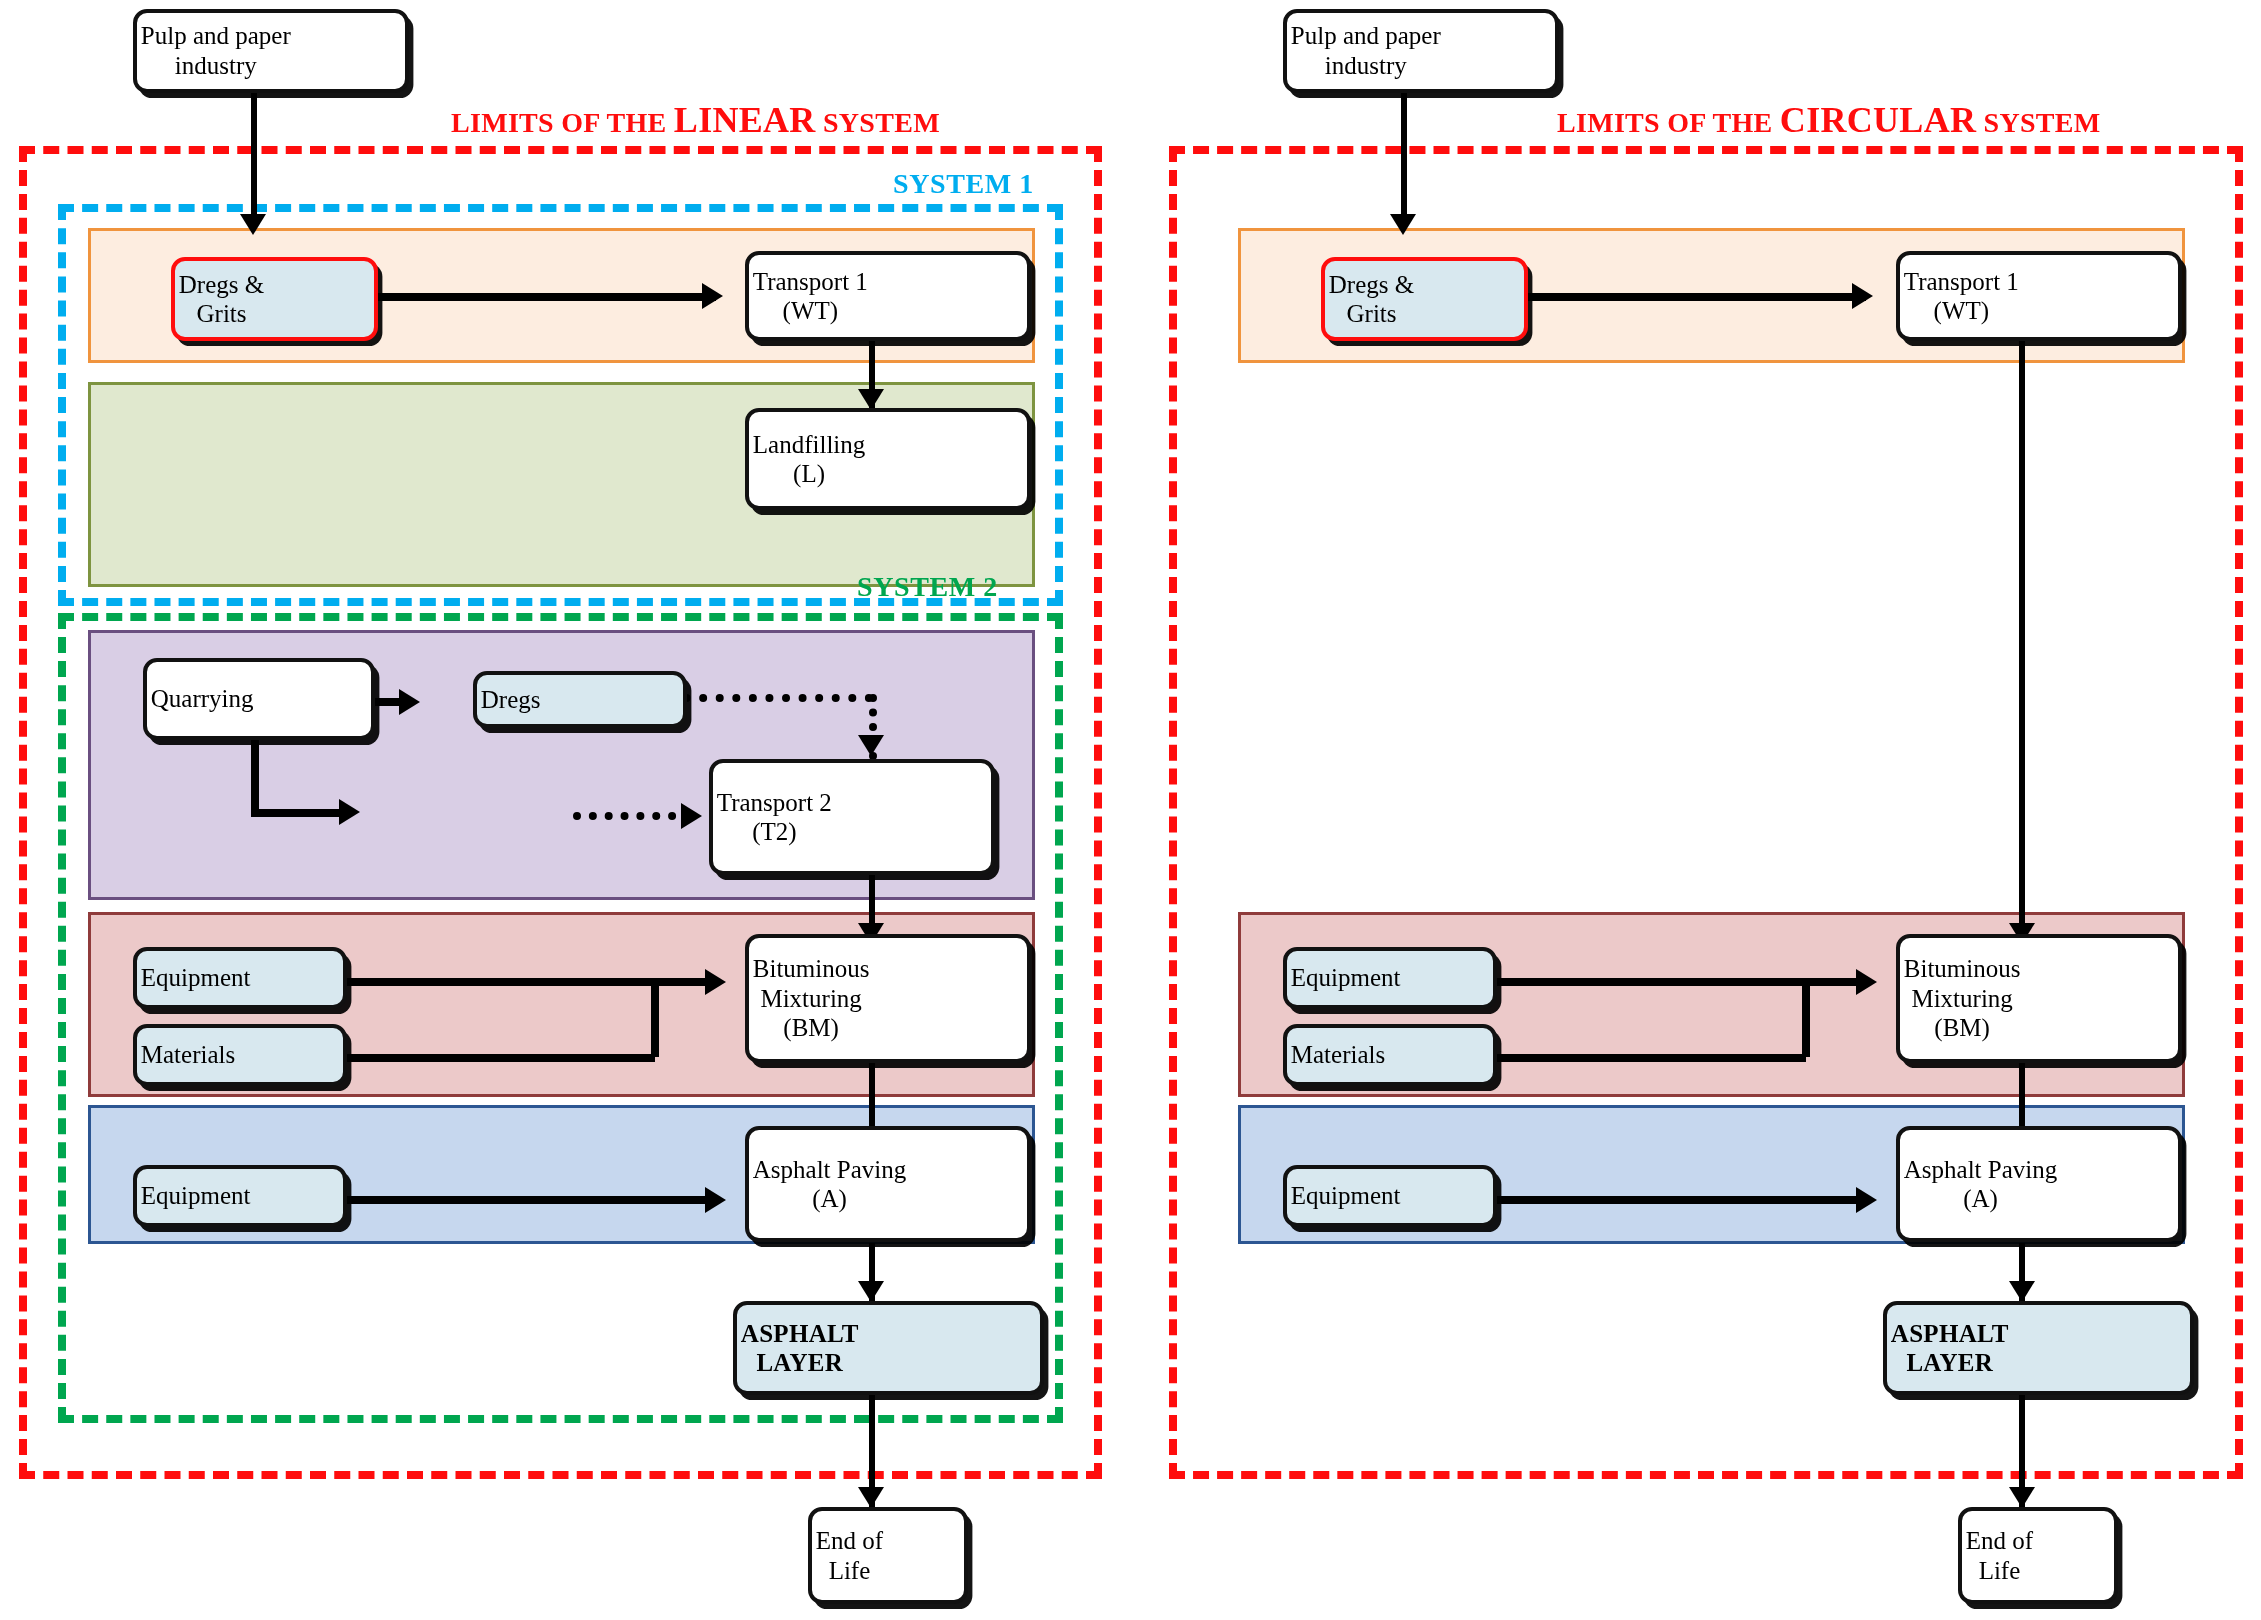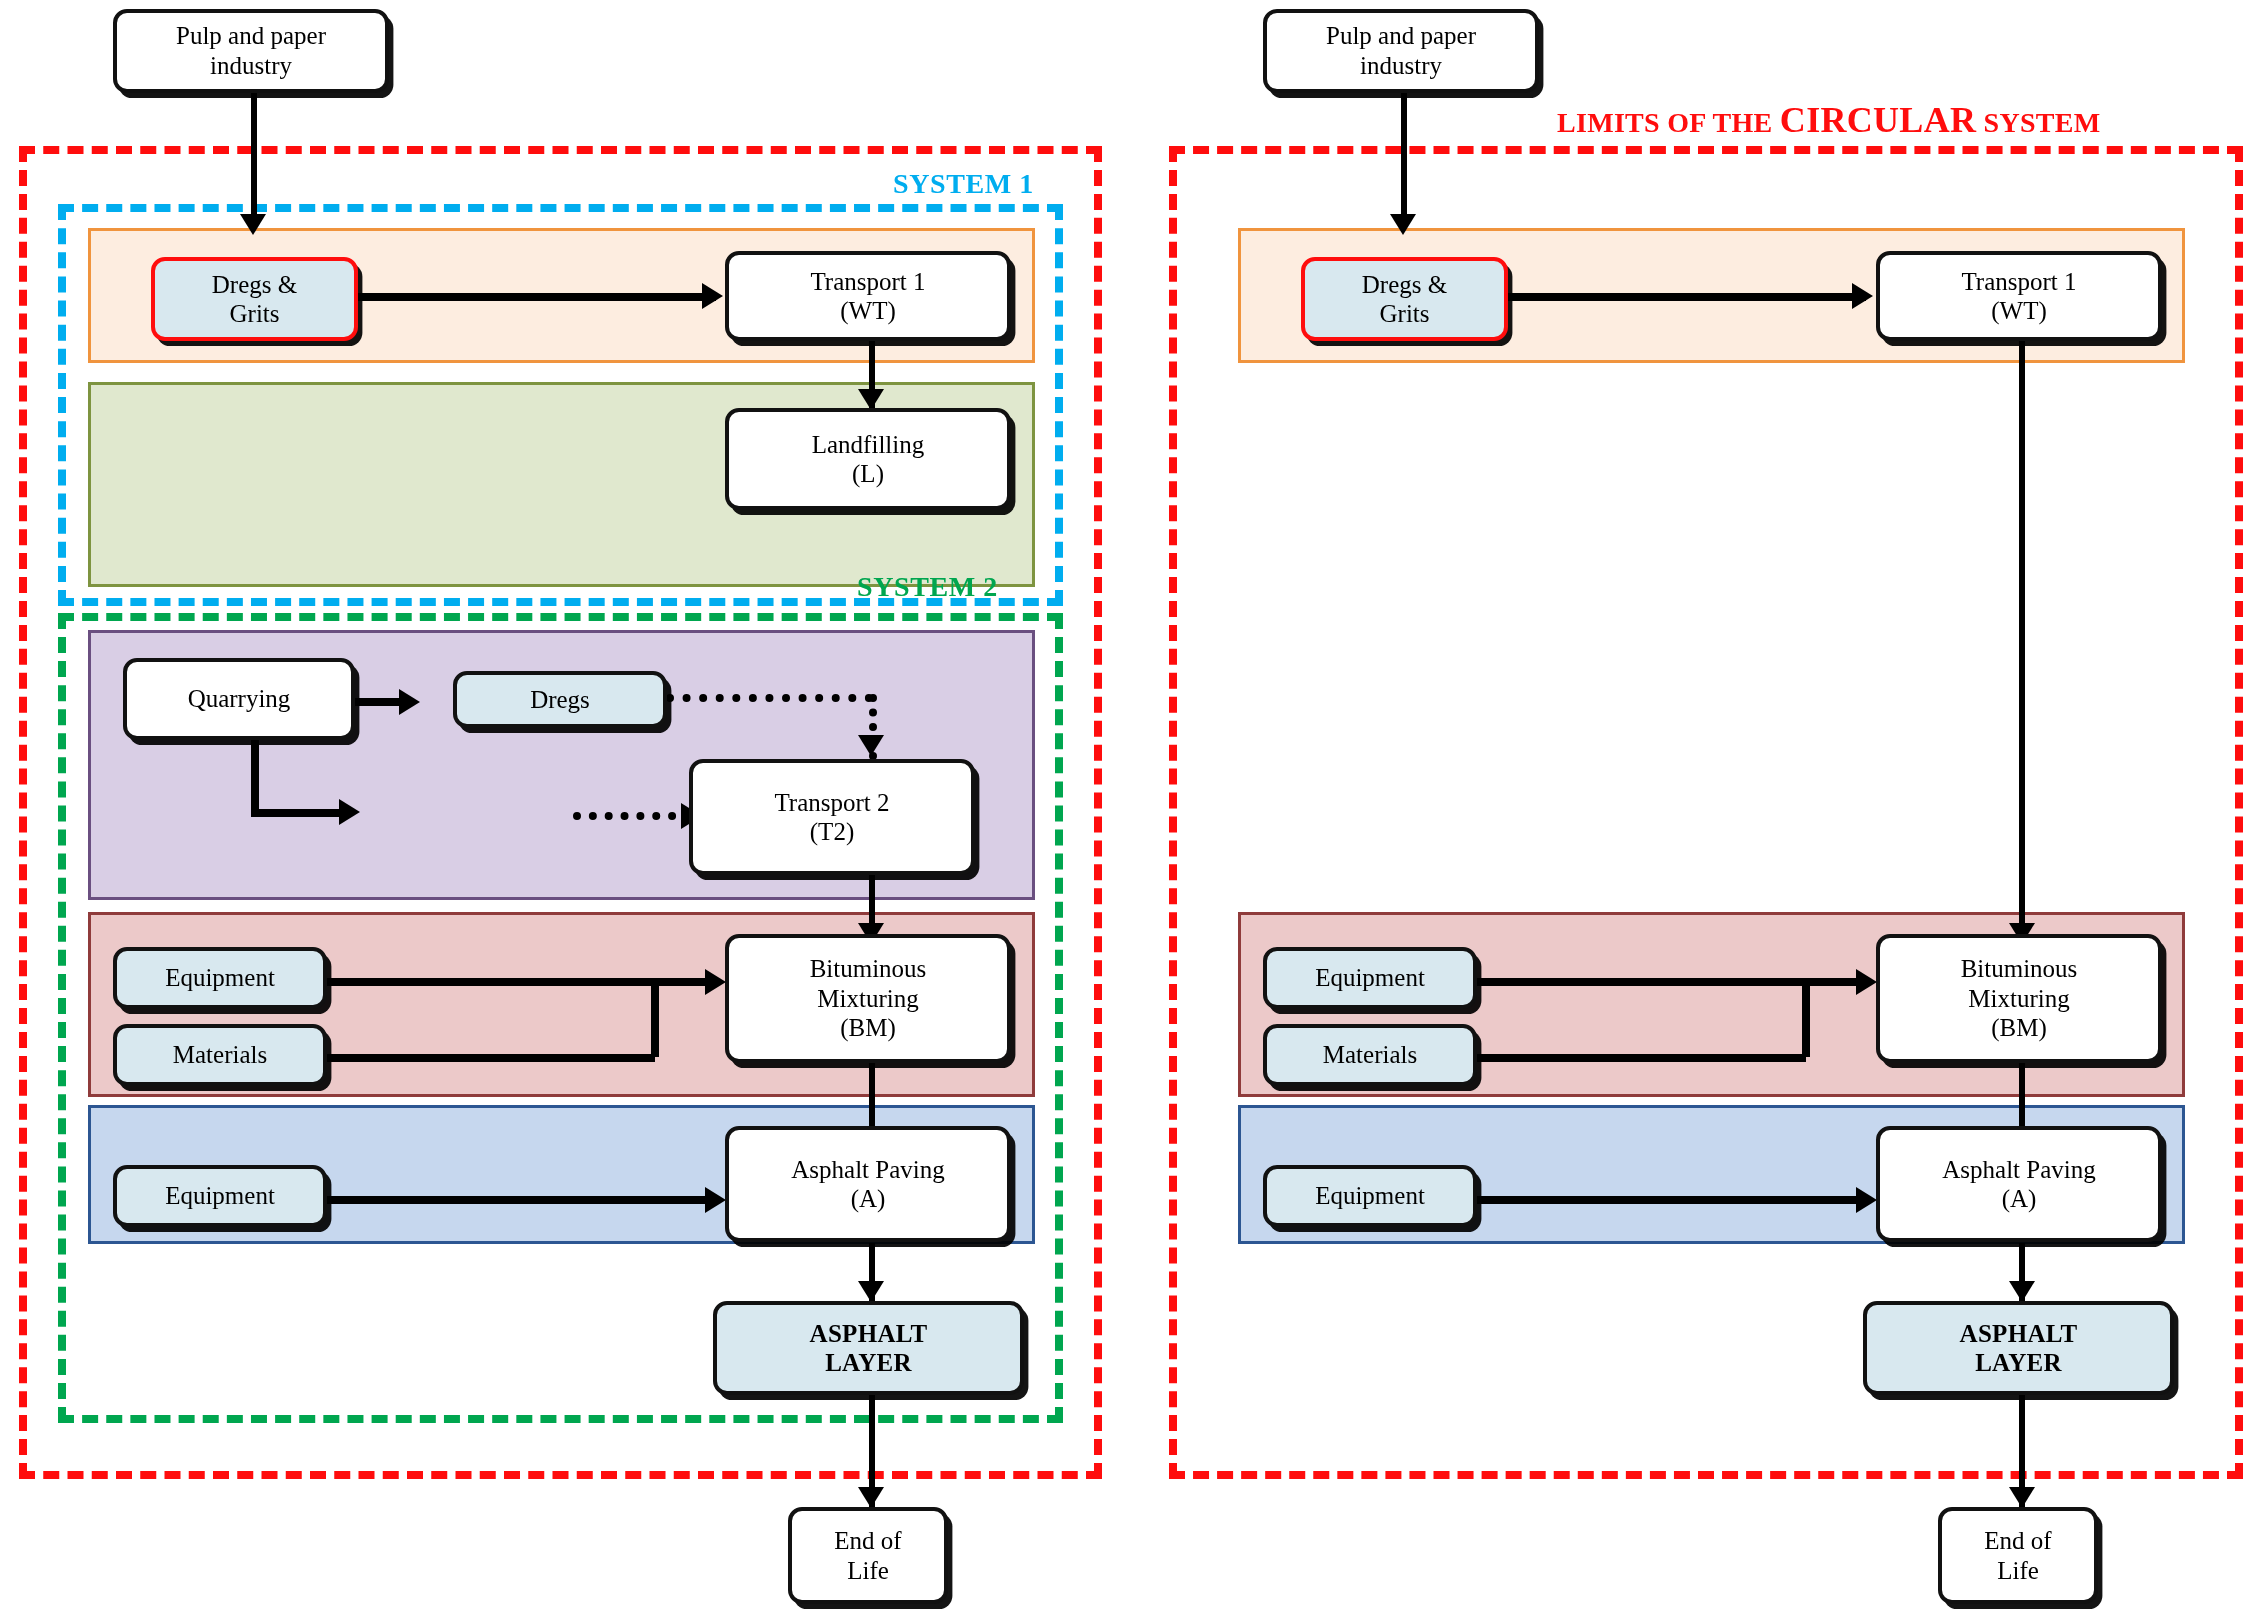--- a/index.html
+++ b/index.html
@@ -19,29 +19,30 @@
   .band{border-style:solid;}
   .band-orange{background:#FDEDE0;border:3.8px solid #F0943E;}
   .band-olive{background:#E0E8CE;border:3.8px solid #7E9440;}
   .band-purple{background:#D9CEE5;border:3.8px solid #6A4F80;}
   .band-maroon{background:#ECC9C9;border:3.8px solid #8F3B3B;}
   .band-blue{background:#C6D7EE;border:3.8px solid #2C5692;}
 
   
   .node{
     position:absolute;box-sizing:border-box;
-    display:flex;align-items:center;justify-content:center;
+    display:flex;align-items:center;justify-content:flex-start;
     text-align:center;line-height:1.18;
     border:4.4px solid #111;border-radius:14px;
     background:#ffffff;color:#000;
     box-shadow:5px 5.7px 0 -0.6px rgba(0,0,0,0.92);
     font-family:"Liberation Serif", serif;
     font-size:25px;
     padding:2.5px 3.8px;
     z-index:6;
+    margin-left:20px;
   }
   .node.fill-blue{background:#D8E8EF;}
   .node.red-outline{border-color:#FF0D0D;background:#D8E8EF;}
   .node.bold{font-weight:bold;letter-spacing:0.3px;}
 
   
   .ln{position:absolute;background:#000;z-index:4;}
   .ln.v{width:5.7px;}
   .ln.thick-v{width:8.2px;}
   .ln.thick-h{height:8.2px;}
@@ -70,20 +71,23 @@
 <body>
 
 <div id="stage">
 
   <div class="abs dash-red" style="left:19px;top:146px;width:1083px;height:1333px;"></div>
 
   <div class="abs dash-blue" style="left:58px;top:204px;width:1005px;height:402px;"></div>
 
   <div class="abs dash-green" style="left:58px;top:613px;width:1005px;height:810px;"></div>
 
+  <div class="cap cap-red" style="left:451px;top:99px;">
+    <span>LIMITS OF THE </span><span class="big">LINEAR</span><span> SYSTEM</span>
+  </div>
   <div class="cap cap-blue" style="left:857px;top:168px;">SYSTEM 1</div>
   <div class="cap cap-green" style="left:857px;top:571px;">SYSTEM 2</div>
 
   <div class="abs band band-orange" style="left:88px;top:228px;width:947px;height:135px;"></div>
   <div class="abs band band-olive" style="left:88px;top:382px;width:947px;height:205px;"></div>
   <div class="abs band band-purple" style="left:88px;top:630px;width:947px;height:270px;"></div>
   <div class="abs band band-maroon" style="left:88px;top:912px;width:947px;height:185px;"></div>
   <div class="abs band band-blue" style="left:88px;top:1105px;width:947px;height:139px;"></div>
 
   <div class="ln v" style="left:251px;top:93px;height:132px;"></div>

